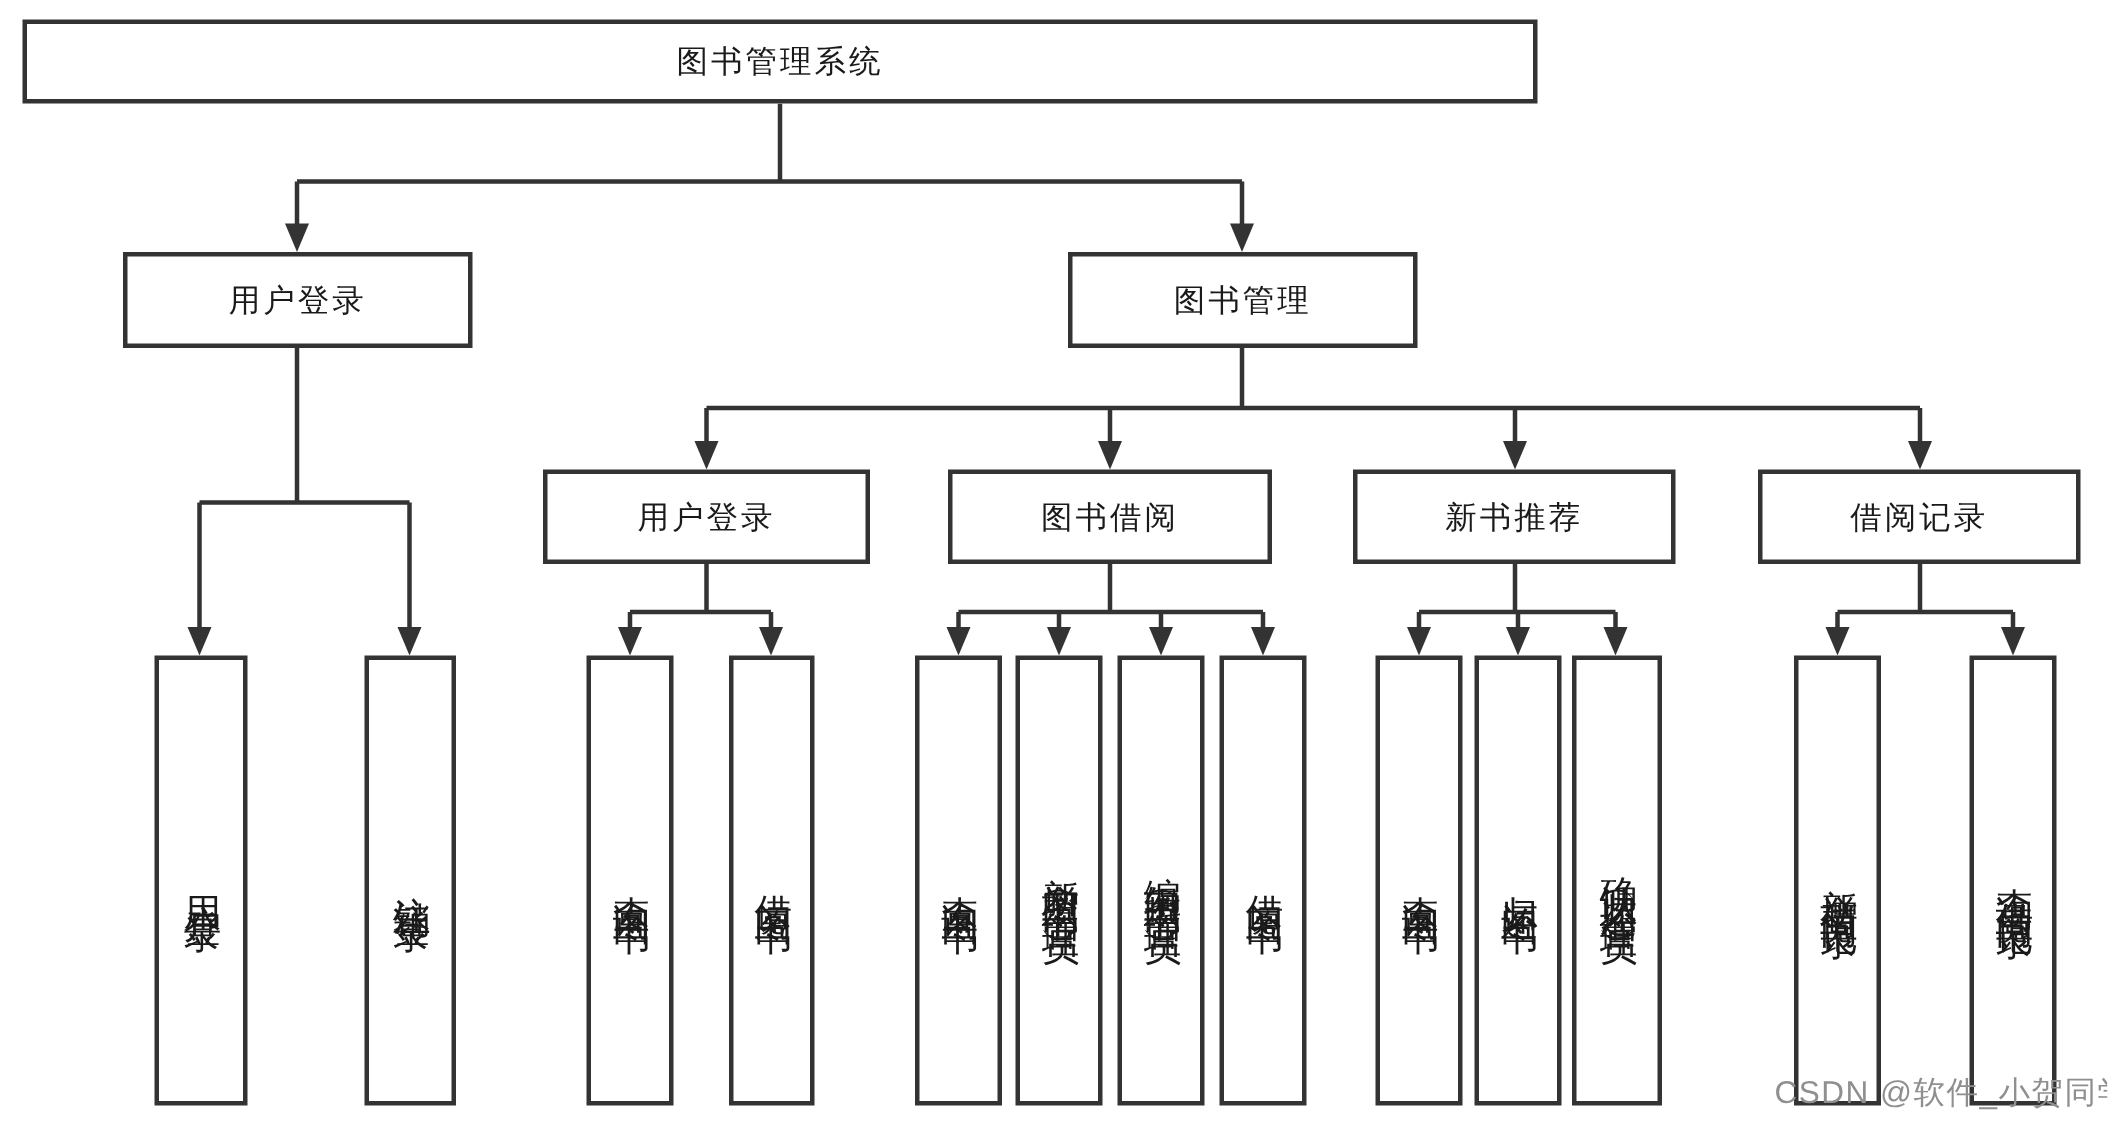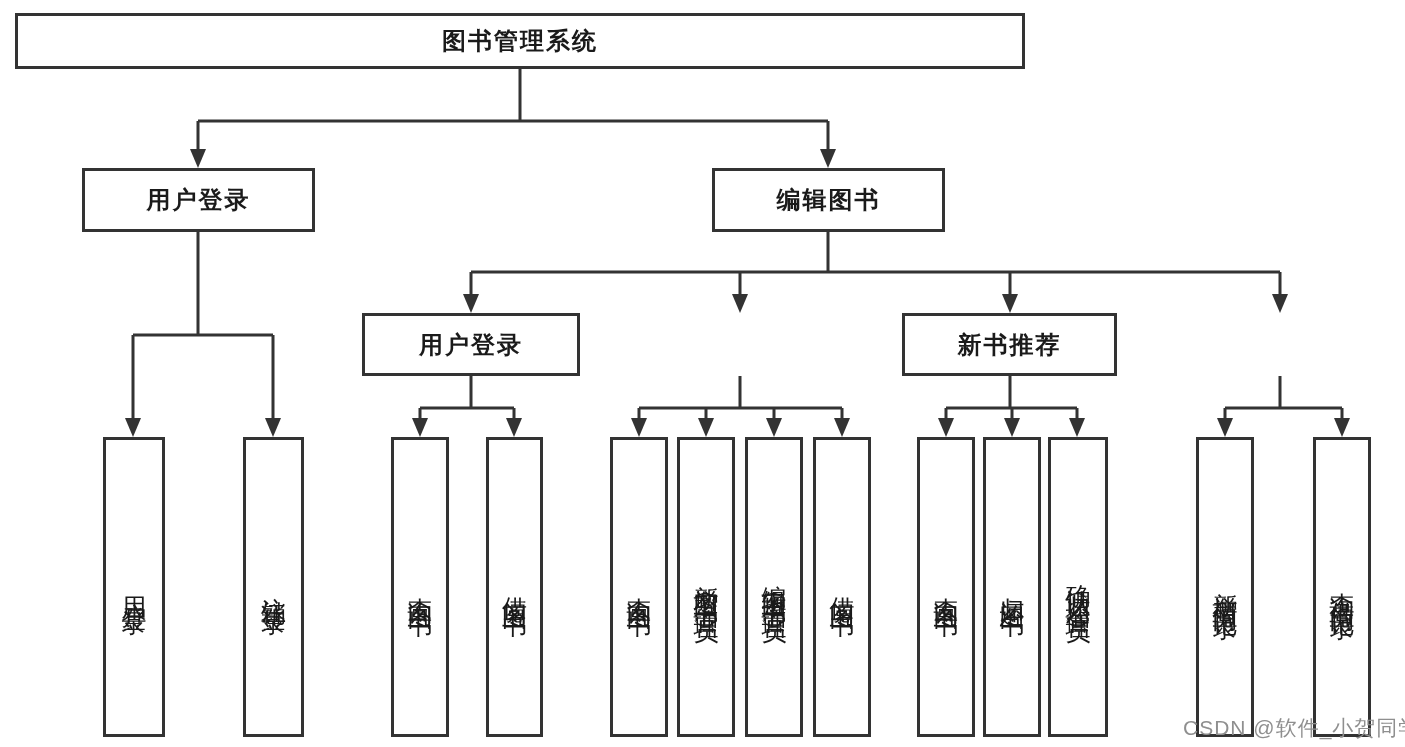--- a/index.html
+++ b/index.html
@@ -27,24 +27,23 @@
     position: absolute;
     box-sizing: border-box;
     border: 3px solid #333333;
     background: #ffffff;
     display: flex;
     align-items: center;
     justify-content: center;
     color: #1a1a1a;
   }
   .node.h .label {
-    font-size: 24px;
+    font-size: 21px;
     letter-spacing: 2px;
     white-space: nowrap;
-    font-weight: bold;
   }
   .node.v .label {
     writing-mode: vertical-rl;
     text-orientation: mixed;
     font-size: 25px;
     line-height: 1;
     letter-spacing: 5px;
     white-space: nowrap;
   }
   .watermark {
@@ -103,28 +102,34 @@
   </svg>
 
   <div class="node h" style="left:15px; top:13px; width:1010px; height:56px">
     <span class="label">图书管理系统</span>
   </div>
 
   <div class="node h" style="left:82px; top:168px; width:233px; height:64px">
     <span class="label">用户登录</span>
   </div>
   <div class="node h" style="left:712px; top:168px; width:233px; height:64px">
-    <span class="label">编辑图书</span>
+    <span class="label">图书管理</span>
   </div>
 
   <div class="node h" style="left:362px; top:313px; width:218px; height:63px">
     <span class="label">用户登录</span>
   </div>
+  <div class="node h" style="left:632px; top:313px; width:216px; height:63px">
+    <span class="label">图书借阅</span>
+  </div>
   <div class="node h" style="left:902px; top:313px; width:215px; height:63px">
     <span class="label">新书推荐</span>
+  </div>
+  <div class="node h" style="left:1172px; top:313px; width:215px; height:63px">
+    <span class="label">借阅记录</span>
   </div>
 
   <div class="node v" style="left:103px; top:437px; width:62px; height:300px">
     <span class="label">用户登录</span>
   </div>
   <div class="node v" style="left:243px; top:437px; width:61px; height:300px">
     <span class="label">注销登录</span>
   </div>
 
   <div class="node v" style="left:391px; top:437px; width:58px; height:300px">

